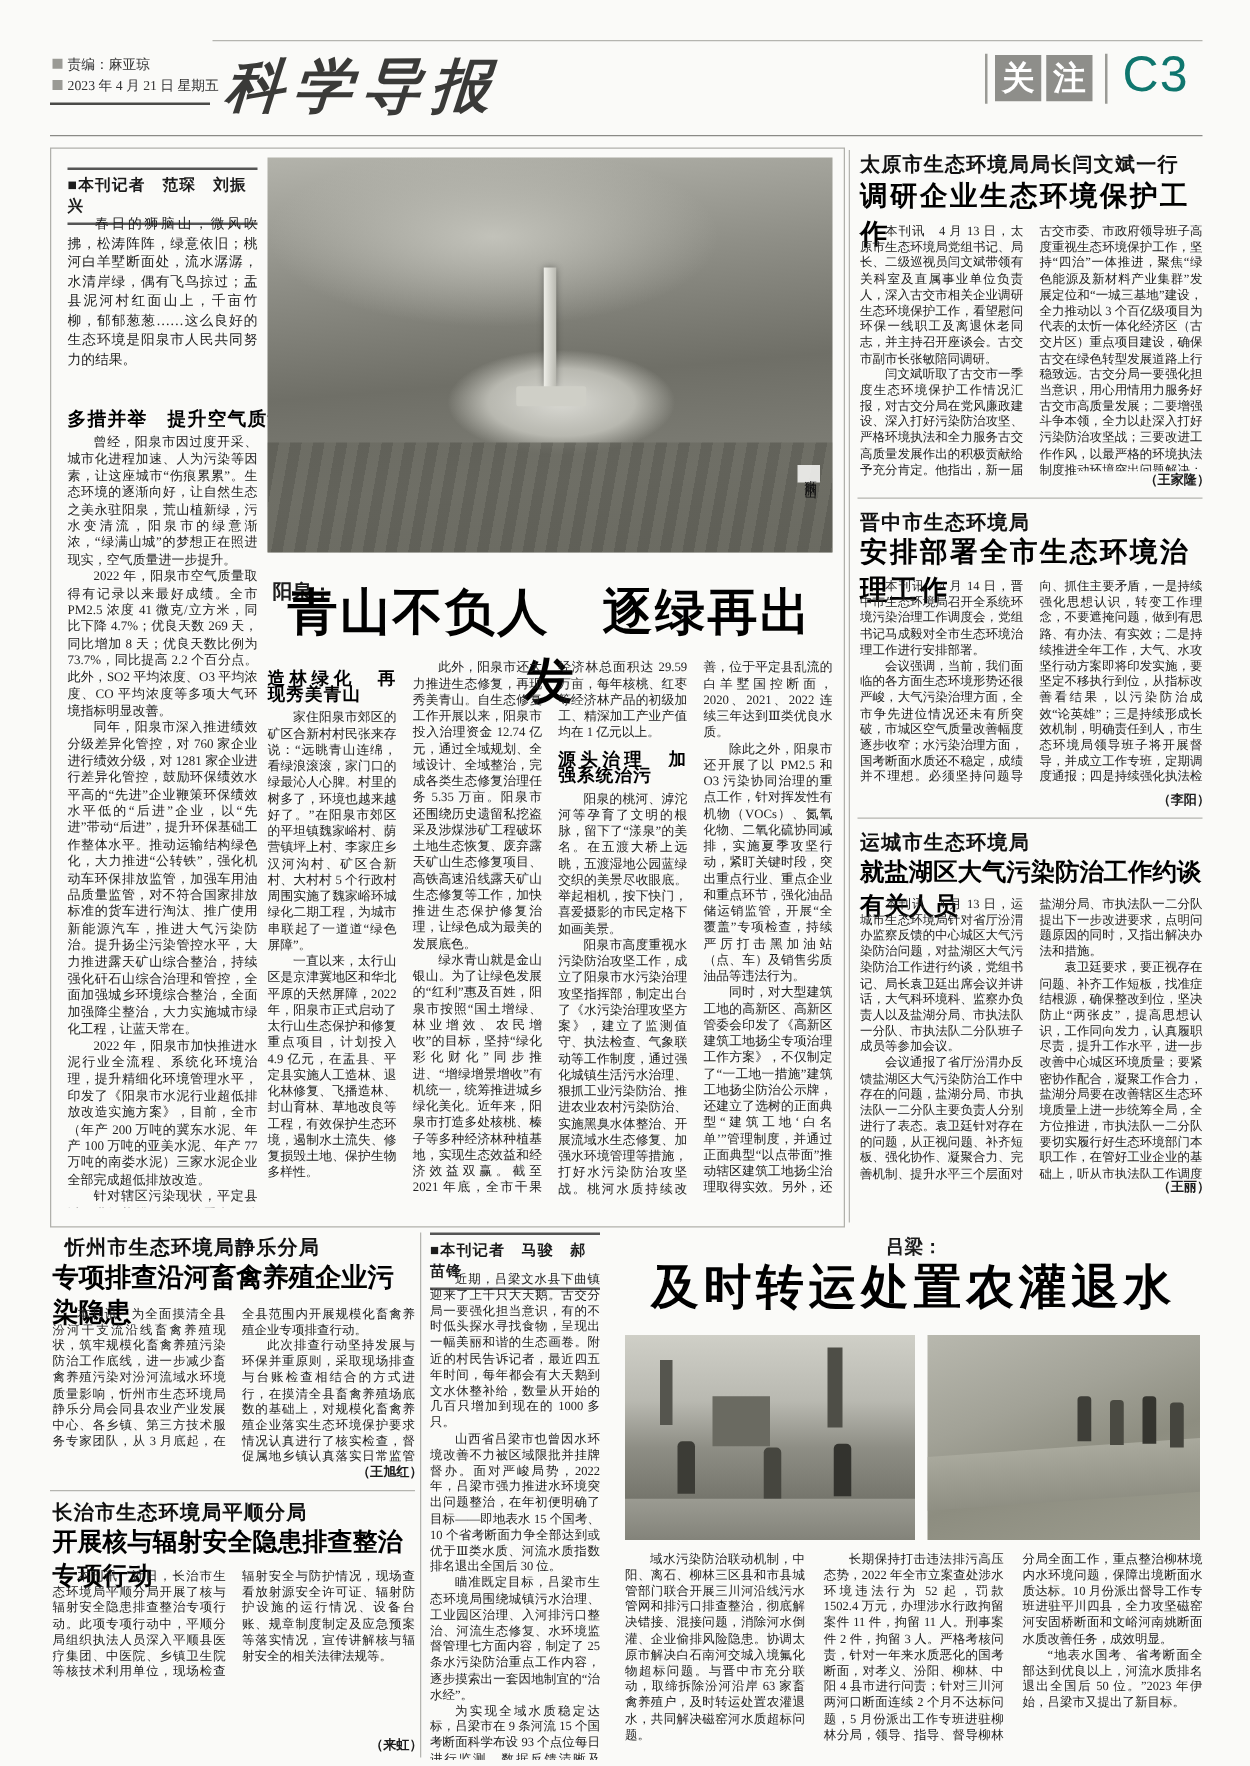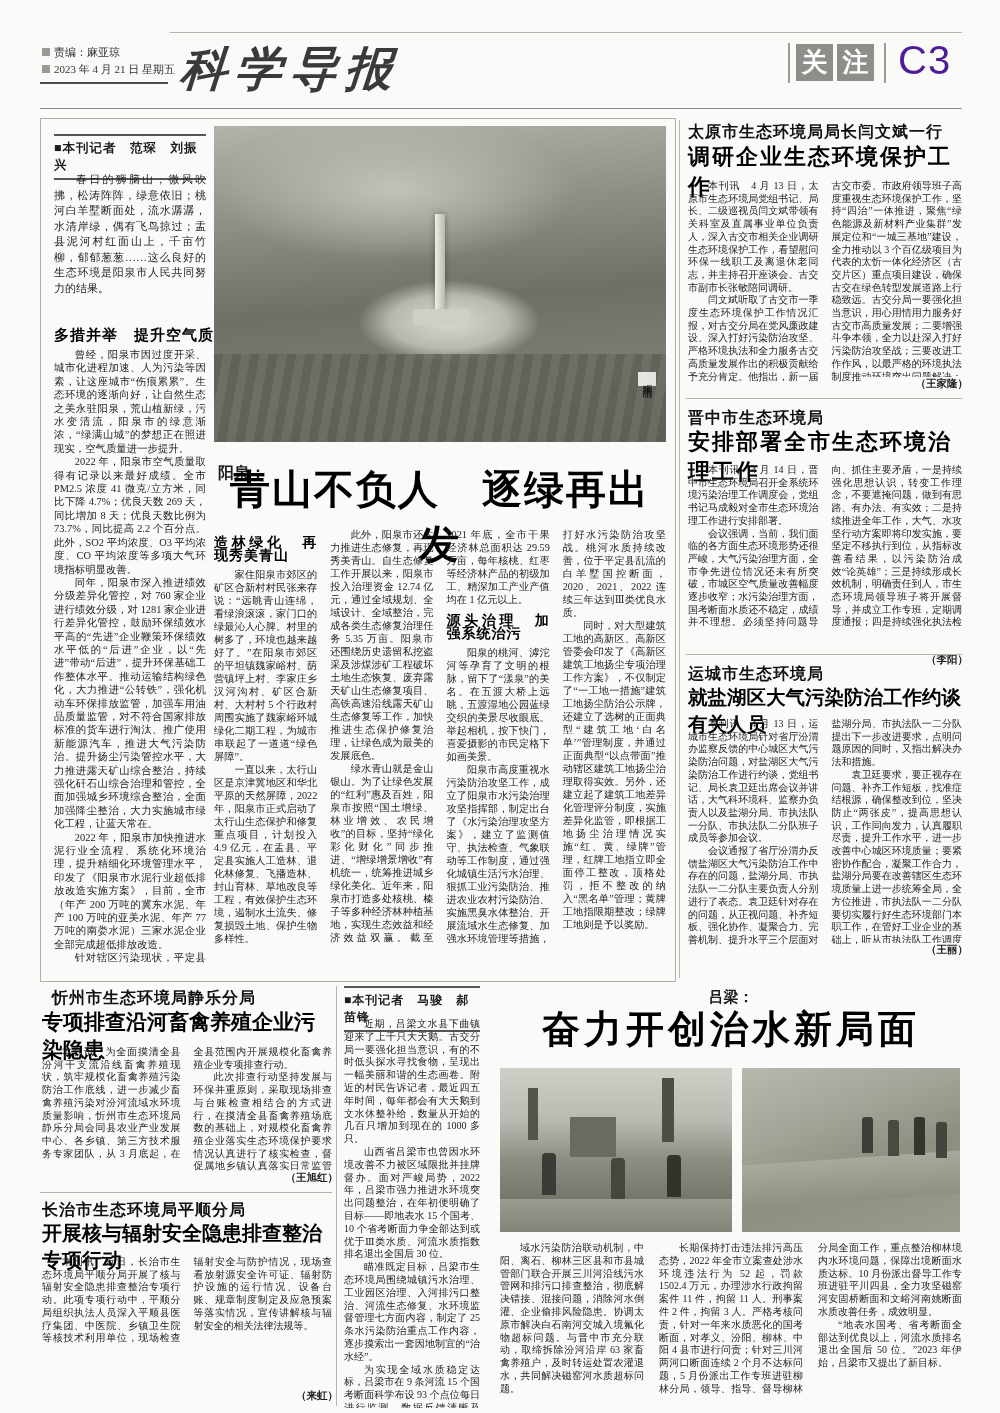--- a/index.html
+++ b/index.html
@@ -8,21 +8,21 @@
   .abs{position:absolute;}
   .hairline{background:#b5b5b0;}
   .sans{font-family:"Liberation Sans","DejaVu Sans",sans-serif;}
   
   .ed-line{font-size:11px;line-height:17px;color:#333;}
   .ed-line .sq{display:inline-block;width:8px;height:8px;background:#9a9a95;margin-right:4px;}
   .masthead{font-family:"DejaVu Serif",serif;font-size:47px;font-weight:bold;font-style:italic;
             color:#3a3a38;letter-spacing:8px;transform:skewX(-4deg);}
   .sec-box{display:inline-block;width:37px;height:37px;background:#8e8e8a;color:#fff;
            font-size:26px;font-weight:bold;text-align:center;line-height:37px;margin-right:4px;}
-  .pageno{font-size:40px;color:#4c1d95;letter-spacing:1px;}
+  .pageno{font-size:40px;color:#0f766e;letter-spacing:1px;}
   
   .kicker{font-size:16px;font-weight:bold;color:#111;letter-spacing:1px;}
   .headline{font-weight:900;color:#000;letter-spacing:2px;}
   .bodytext{font-size:10.4px;line-height:13.4px;text-align:justify;color:#222;overflow:hidden;}
   .bodytext p{margin:0;text-indent:2em;}
   .cols2{column-count:2;column-gap:13px;}
   .cols3{column-count:3;column-gap:15px;}
   .cols4{column-count:4;column-gap:13px;}
   .subhead{font-family:"Liberation Sans","DejaVu Sans",sans-serif;font-size:14px;font-weight:bold;
            margin:8px 0 6px 0;letter-spacing:1px;color:#000;}
@@ -88,20 +88,21 @@
     <div>
         <p>家住阳泉市郊区的矿区合新村村民张来存说：“远眺青山连绵，看绿浪滚滚，家门口的绿最沁人心脾。村里的树多了，环境也越来越好了。”在阳泉市郊区的平坦镇魏家峪村、荫营镇坪上村、李家庄乡汉河沟村、矿区合新村、大村村 5 个行政村周围实施了魏家峪环城绿化二期工程，为城市串联起了一道道“绿色屏障”。</p>
         <p>一直以来，太行山区是京津冀地区和华北平原的天然屏障，2022 年，阳泉市正式启动了太行山生态保护和修复重点项目，计划投入 4.9 亿元，在盂县、平定县实施人工造林、退化林修复、飞播造林、封山育林、草地改良等工程，有效保护生态环境，遏制水土流失、修复损毁土地、保护生物多样性。</p>
         <p>此外，阳泉市还大力推进生态修复，再现秀美青山。自生态修复工作开展以来，阳泉市投入治理资金 12.74 亿元，通过全域规划、全域设计、全域整治，完成各类生态修复治理任务 5.35 万亩。阳泉市还围绕历史遗留私挖盗采及涉煤涉矿工程破坏土地生态恢复、废弃露天矿山生态修复项目、高铁高速沿线露天矿山生态修复等工作，加快推进生态保护修复治理，让绿色成为最美的发展底色。</p>
         <p>绿水青山就是金山银山。为了让绿色发展的“红利”惠及百姓，阳泉市按照“国土增绿、林业增效、农民增收”的目标，坚持“绿化彩化财化”同步推进、“增绿增景增收”有机统一，统筹推进城乡绿化美化。近年来，阳泉市打造多处核桃、榛子等多种经济林种植基地，实现生态效益和经济效益双赢。截至 2021 年底，全市干果经济林总面积达 29.59 万亩，每年核桃、红枣等经济林产品的初级加工、精深加工产业产值均在 1 亿元以上。</p>
       </div>
     <div class="subhead">源头治理　加强系统治污</div>
     <div>
         <p>阳泉的桃河、滹沱河等孕育了文明的根脉，留下了“漾泉”的美名。在五渡大桥上远眺，五渡湿地公园蓝绿交织的美景尽收眼底。举起相机，按下快门，喜爱摄影的市民定格下如画美景。</p>
         <p>阳泉市高度重视水污染防治攻坚工作，成立了阳泉市水污染治理攻坚指挥部，制定出台了《水污染治理攻坚方案》，建立了监测值守、执法检查、气象联动等工作制度，通过强化城镇生活污水治理、狠抓工业污染防治、推进农业农村污染防治、实施黑臭水体整治、开展流域水生态修复、加强水环境管理等措施，打好水污染防治攻坚战。桃河水质持续改善，位于平定县乱流的白羊墅国控断面，2020、2021、2022 连续三年达到Ⅲ类优良水质。</p>
+        <p>除此之外，阳泉市还开展了以 PM2.5 和 O3 污染协同治理的重点工作，针对挥发性有机物（VOCs）、氮氧化物、二氧化硫协同减排，实施夏季攻坚行动，紧盯关键时段，突出重点行业、重点企业和重点环节，强化油品储运销监管，开展“全覆盖”专项检查，持续严厉打击黑加油站（点、车）及销售劣质油品等违法行为。</p>
         <p>同时，对大型建筑工地的高新区、高新区管委会印发了《高新区建筑工地扬尘专项治理工作方案》，不仅制定了“一工地一措施”建筑工地扬尘防治公示牌，还建立了选树的正面典型“建筑工地‘白名单’”管理制度，并通过正面典型“以点带面”推动辖区建筑工地扬尘治理取得实效。另外，还建立起了建筑工地差异化管理评分制度，实施差异化监管，即根据工地扬尘治理情况实施“红、黄、绿牌”管理，红牌工地指立即全面停工整改，顶格处罚，拒不整改的纳入“黑名单”管理；黄牌工地指限期整改；绿牌工地则是予以奖励。</p>
       </div>
   </div>
 
   <div class="abs hairline" style="left:679px;top:120px;width:1px;height:858px;"></div>
 
   <div class="abs kicker sans" style="left:688px;top:122px;width:274px;">太原市生态环境局局长闫文斌一行</div>
   <div class="abs sans headline" style="left:688px;top:142px;width:274px;font-size:22px;">调研企业生态环境保护工作</div>
   <div class="abs bodytext cols2" style="left:688px;top:180px;width:274px;height:210px;font-size:10px;line-height:12.7px;">
       <p>本刊讯　4 月 13 日，太原市生态环境局党组书记、局长、二级巡视员闫文斌带领有关科室及直属事业单位负责人，深入古交市相关企业调研生态环境保护工作，看望慰问环保一线职工及离退休老同志，并主持召开座谈会。古交市副市长张敏陪同调研。</p>
@@ -109,21 +110,21 @@
     </div>
   <div class="abs sig" style="left:862px;top:377px;width:100px;">（王家隆）</div>
   <div class="abs hairline" style="left:686px;top:398px;width:276px;height:1px;"></div>
 
   <div class="abs kicker sans" style="left:688px;top:408px;width:274px;">晋中市生态环境局</div>
   <div class="abs sans headline" style="left:688px;top:427px;width:274px;font-size:22px;">安排部署全市生态环境治理工作</div>
   <div class="abs bodytext cols2" style="left:688px;top:464px;width:274px;height:168px;font-size:10px;line-height:12.7px;">
       <p>本刊讯　4 月 14 日，晋中市生态环境局召开全系统环境污染治理工作调度会，党组书记马成毅对全市生态环境治理工作进行安排部署。</p>
       <p>会议强调，当前，我们面临的各方面生态环境形势还很严峻，大气污染治理方面，全市争先进位情况还未有所突破，市城区空气质量改善幅度逐步收窄；水污染治理方面，国考断面水质还不稳定，成绩并不理想。必须坚持问题导向、抓住主要矛盾，一是持续强化思想认识，转变工作理念，不要遮掩问题，做到有思路、有办法、有实效；二是持续推进全年工作，大气、水攻坚行动方案即将印发实施，要坚定不移执行到位，从指标改善看结果，以污染防治成效“论英雄”；三是持续形成长效机制，明确责任到人，市生态环境局领导班子将开展督导，并成立工作专班，定期调度通报；四是持续强化执法检查，坚持问题导向，采取明察暗访“四不两直”的方式直入现场，对超标排放、自动监测弄虚作假等违法现象严查重处，形成执法震慑，为持续改善晋中生态环境质量奠定基础。</p>
     </div>
-  <div class="abs sig" style="left:862px;top:633px;width:100px;margin-top:20px;">（李阳）</div>
+  <div class="abs sig" style="left:862px;top:633px;width:100px;">（李阳）</div>
   <div class="abs hairline" style="left:686px;top:654px;width:276px;height:1px;"></div>
 
   <div class="abs kicker sans" style="left:688px;top:664px;width:274px;">运城市生态环境局</div>
   <div class="abs sans headline" style="left:688px;top:684px;width:274px;font-size:19.5px;letter-spacing:0;">就盐湖区大气污染防治工作约谈有关人员</div>
   <div class="abs bodytext cols2" style="left:688px;top:718px;width:274px;height:238px;font-size:10px;line-height:12.7px;">
       <p>本刊讯　4 月 13 日，运城市生态环境局针对省厅汾渭办监察反馈的中心城区大气污染防治问题，对盐湖区大气污染防治工作进行约谈，党组书记、局长袁卫廷出席会议并讲话，大气科环境科、监察办负责人以及盐湖分局、市执法队一分队、市执法队二分队班子成员等参加会议。</p>
       <p>会议通报了省厅汾渭办反馈盐湖区大气污染防治工作中存在的问题，盐湖分局、市执法队一二分队主要负责人分别进行了表态。袁卫廷针对存在的问题，从正视问题、补齐短板、强化协作、凝聚合力、完善机制、提升水平三个层面对盐湖分局、市执法队一二分队提出下一步改进要求，点明问题原因的同时，又指出解决办法和措施。</p>
       <p>袁卫廷要求，要正视存在问题、补齐工作短板，找准症结根源，确保整改到位，坚决防止“两张皮”，提高思想认识，工作同向发力，认真履职尽责，提升工作水平，进一步改善中心城区环境质量；要紧密协作配合，凝聚工作合力，盐湖分局要在改善辖区生态环境质量上进一步统筹全局，全方位推进，市执法队一二分队要切实履行好生态环境部门本职工作，在管好工业企业的基础上，听从市执法队工作调度和安排部署，协助盐湖分局做好各项工作；要完善工作机制，迅速建立盐湖区生态环境保护工作协作机制，用制度管事、用制度管人，进一步梳理责任清单，提升管理水平；要把作风建设摆在突出位置，把优化营商环境作为重中之重，持之以恒正风肃纪，始终保持高压态势，着力解决作风不实、工作不力、能力素质不高等重点问题，坚定不移地把全面从严治党向纵深推进。</p>
     </div>
   <div class="abs sig" style="left:862px;top:943px;width:100px;">（王丽）</div>
@@ -148,21 +149,21 @@
 
   <div class="abs byline-box" style="left:344px;top:986px;width:136px;font-size:12px;">■本刊记者　马骏　郝苗锋</div>
   <div class="abs bodytext" style="left:344px;top:1018px;width:136px;height:390px;font-size:10px;line-height:12.8px;">
       <p>近期，吕梁文水县下曲镇迎来了上千只大天鹅。古交分局一要强化担当意识，有的不时低头探水寻找食物，呈现出一幅美丽和谐的生态画卷。附近的村民告诉记者，最近四五年时间，每年都会有大天鹅到文水休整补给，数量从开始的几百只增加到现在的 1000 多只。</p>
       <p>山西省吕梁市也曾因水环境改善不力被区域限批并挂牌督办。面对严峻局势，2022 年，吕梁市强力推进水环境突出问题整治，在年初便明确了目标——即地表水 15 个国考、10 个省考断面力争全部达到或优于Ⅲ类水质、河流水质指数排名退出全国后 30 位。</p>
       <p>瞄准既定目标，吕梁市生态环境局围绕城镇污水治理、工业园区治理、入河排污口整治、河流生态修复、水环境监督管理七方面内容，制定了 25 条水污染防治重点工作内容，逐步摸索出一套因地制宜的“治水经”。</p>
       <p>为实现全域水质稳定达标，吕梁市在 9 条河流 15 个国考断面科学布设 93 个点位每日进行监测，数据反馈清晰及时，推动污染治理决速精准。开展国考断面全流域、全天候常态化巡查，专人蹲守，与国家采测分离同步采样，精准掌握断面水质状况。建立断面包联制度，市局领导牵头包联，业务科室具体包联，每周至少一次现场督导帮扶，指导各县市区及时解决影响断面水质的环境问题。</p>
     </div>
 
   <div class="abs sans" style="left:500px;top:988px;width:462px;text-align:center;font-size:15px;font-weight:bold;">吕梁：</div>
-  <div class="abs sans headline" style="left:500px;top:1004px;width:462px;font-size:38px;text-align:center;letter-spacing:4px;">奋力开创治水新局面</div>
+  <div class="abs sans headline" style="left:500px;top:1004px;width:462px;font-size:38px;text-align:center;letter-spacing:4px;">及时转运处置农灌退水</div>
 
   <div class="abs photo" style="left:500px;top:1068px;width:232px;height:164px;
        background:linear-gradient(180deg,#cfcfc7 0%,#b9b9b1 32%,#8e8e85 55%,#77776e 78%,#5e5e56 100%);">
     <div class="shape" style="left:12%;top:12%;width:10px;height:52px;background:#55554e;"></div>
     <div class="shape" style="left:70%;top:6%;width:12px;height:64px;background:#4e4e47;"></div>
     <div class="shape" style="left:30%;top:30%;width:46px;height:40px;background:#6a6a61;"></div>
     <div class="shape" style="left:18%;top:52%;width:14px;height:42px;background:#3c3c36;border-radius:4px 4px 0 0;"></div>
     <div class="shape" style="left:48%;top:55%;width:14px;height:42px;background:#46463f;border-radius:4px 4px 0 0;"></div>
     <div class="shape" style="left:72%;top:53%;width:14px;height:42px;background:#33332e;border-radius:4px 4px 0 0;"></div>
     <div class="shape" style="left:0;top:80%;width:100%;height:20%;background:linear-gradient(180deg,#9b9b92,#83837a);"></div>

